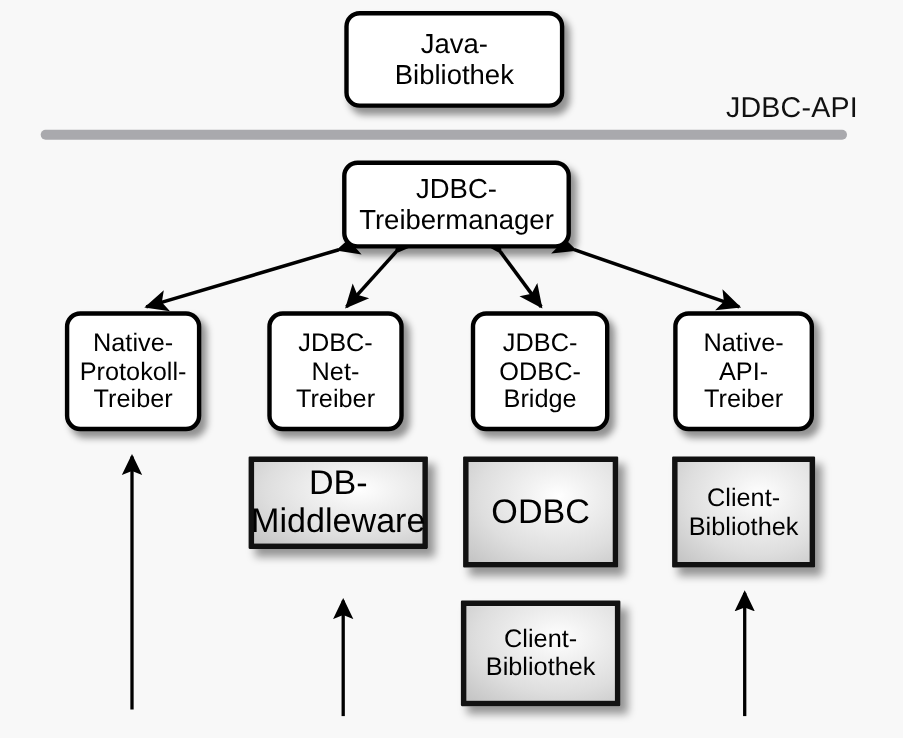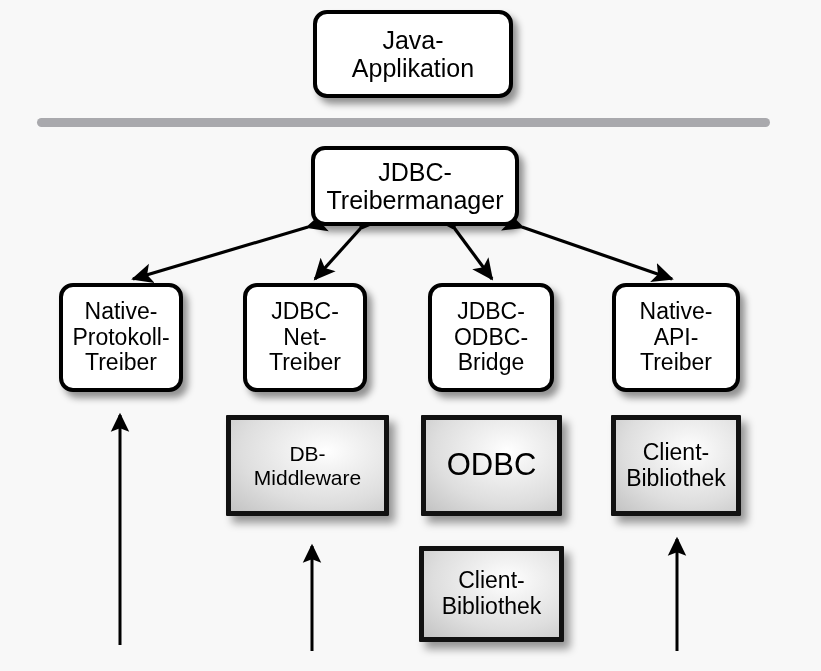--- a/index.html
+++ b/index.html
@@ -101,21 +101,21 @@
 
   
   #node-java-applikation   { left: 313px; top: 10px;  width: 200px; height: 88px;  font-size: 25px; }
   #node-treibermanager     { left: 311px; top: 146px; width: 208px; height: 80px;  font-size: 25px; }
 
   #node-native-protokoll   { left: 59px;  top: 283px; width: 124px; height: 109px; font-size: 23px; }
   #node-jdbc-net           { left: 243px; top: 283px; width: 124px; height: 109px; font-size: 23px; }
   #node-jdbc-odbc-bridge   { left: 428px; top: 283px; width: 126px; height: 109px; font-size: 23px; }
   #node-native-api         { left: 612px; top: 283px; width: 128px; height: 109px; font-size: 23px; }
 
-  #node-db-middleware      { left: 226px; top: 415px; width: 163px; height: 101px; font-size: 21px; }
+  #node-db-middleware      { left: 226px; top: 415px; width: 163px; height: 84px; font-size: 31px; }
   #node-odbc               { left: 421px; top: 415px; width: 141px; height: 101px; font-size: 31px; }
   #node-client-lib-right   { left: 611px; top: 415px; width: 130px; height: 101px; font-size: 23px; }
   #node-client-lib-mid     { left: 419px; top: 546px; width: 145px; height: 96px;  font-size: 23px; }
 </style>
 </head>
 <body>
 
 <div id="canvas">
 
   <svg id="arrow-layer" viewBox="0 0 821 671" width="821" height="671" xmlns="http://www.w3.org/2000/svg">
@@ -139,25 +139,26 @@
 
     <line x1="522" y1="227" x2="672" y2="279" stroke="#000" stroke-width="3.2" marker-end="url(#ahead)" marker-start="url(#atail)"></line>
 
     <line x1="120" y1="645" x2="120" y2="415" stroke="#000" stroke-width="3" marker-end="url(#ahead-v)"></line>
 
     <line x1="312" y1="651" x2="312" y2="546" stroke="#000" stroke-width="3" marker-end="url(#ahead-v)"></line>
 
     <line x1="677" y1="651" x2="677" y2="539" stroke="#000" stroke-width="3" marker-end="url(#ahead-v)"></line>
   </svg>
 
+  <div id="api-label">JDBC-API</div>
   <div id="api-bar"></div>
 
   <div id="node-java-applikation" class="node rounded">
     <span class="node-label">Java-
-Applikation</span>
+Bibliothek</span>
   </div>
 
   <div id="node-treibermanager" class="node rounded">
     <span class="node-label">JDBC-
 Treibermanager</span>
   </div>
 
   <div id="node-native-protokoll" class="node rounded">
     <span class="node-label">Native-
 Protokoll-

